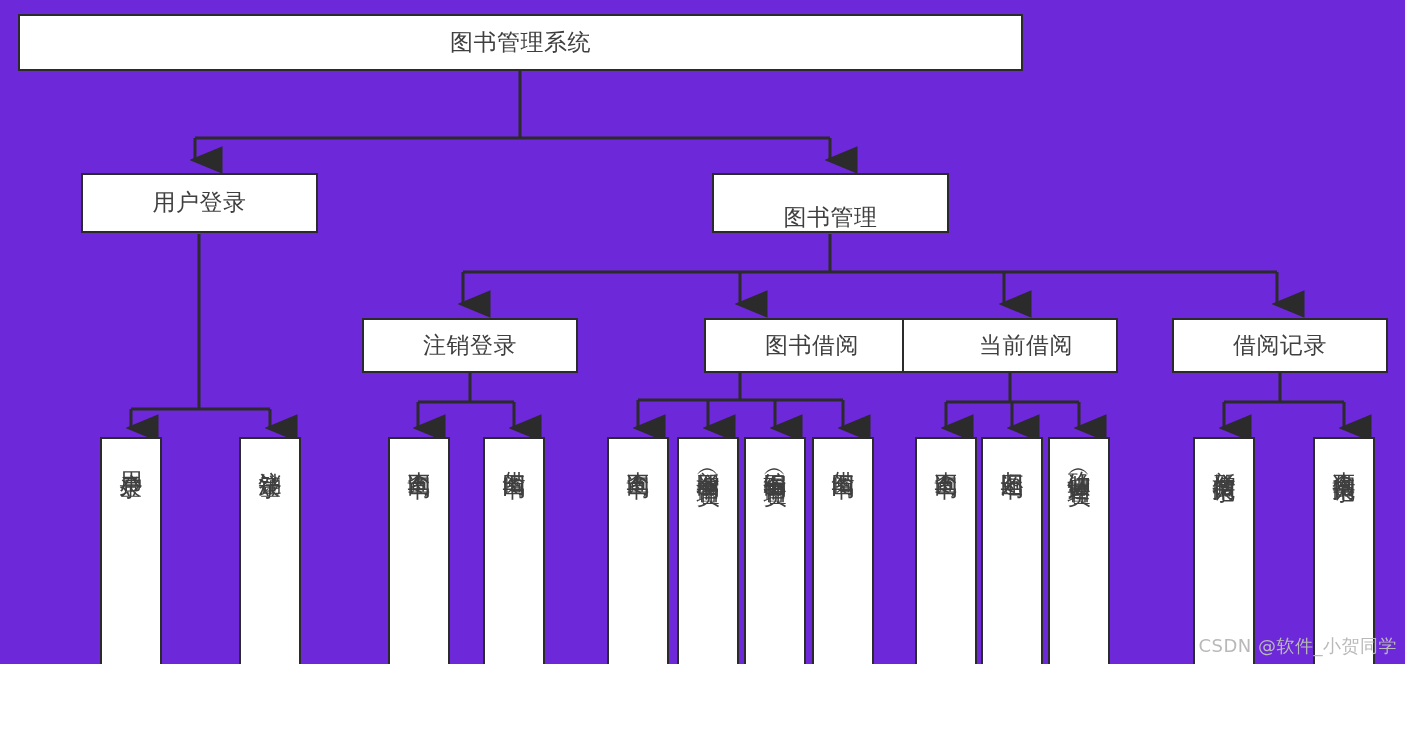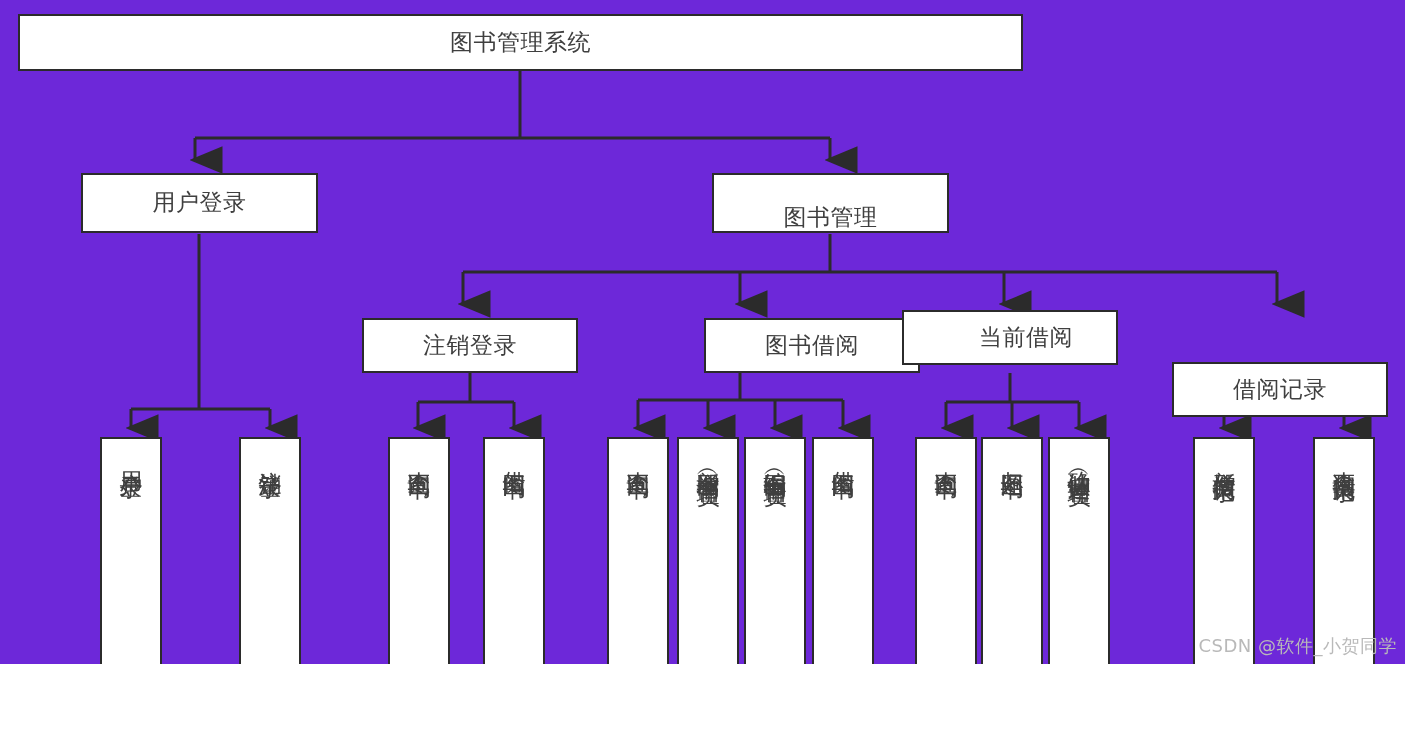--- a/index.html
+++ b/index.html
@@ -139,25 +139,25 @@
   </div>
 
   <div class="node horizontal" style="left:362px; top:318px; width:216px; height:55px;">
     <span class="label">注销登录</span>
   </div>
 
   <div class="node horizontal" style="left:656px; top:318px; width:216px; height:55px;margin-left:48px;">
     <span class="label">图书借阅</span>
   </div>
 
-  <div class="node horizontal" style="left:902px; top:310px; width:216px; height:55px;padding-left:32px;">
+  <div class="node horizontal" style="left:902px; top:318px; width:216px; height:55px;padding-left:32px;">
     <span class="label">当前借阅</span>
   </div>
 
-  <div class="node horizontal" style="left:1172px; top:318px; width:216px; height:55px;margin-top:44px;">
+  <div class="node horizontal" style="left:1172px; top:318px; width:216px; height:55px;">
     <span class="label">借阅记录</span>
   </div>
 
   <div class="node vertical" style="left:100px; top:437px; width:62px; height:297px;">
     <span class="label">用户登录</span>
   </div>
 
   <div class="node vertical" style="left:239px; top:437px; width:62px; height:297px;">
     <span class="label">注销登录</span>
   </div>

